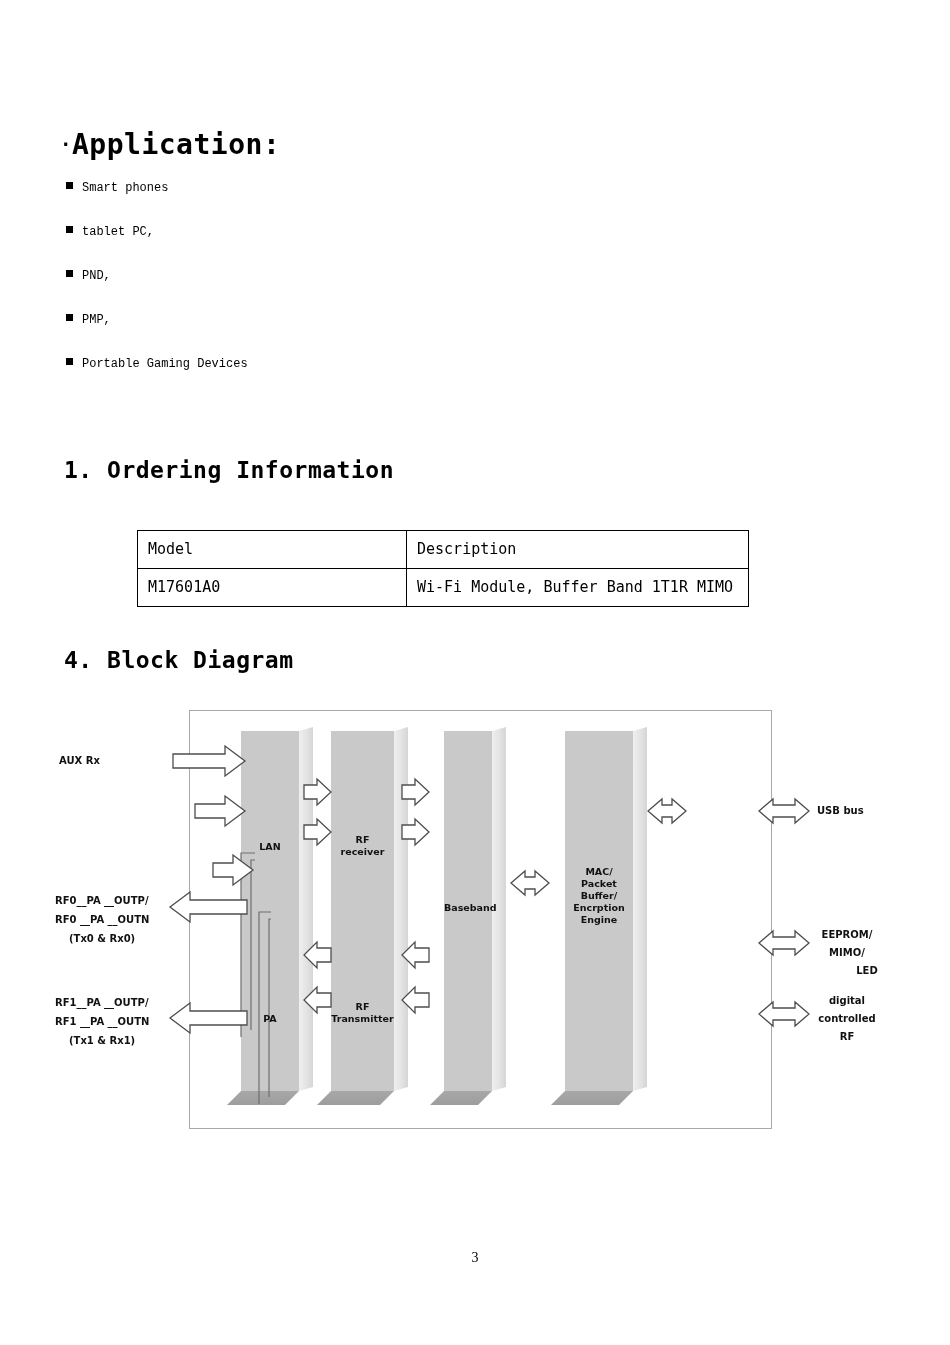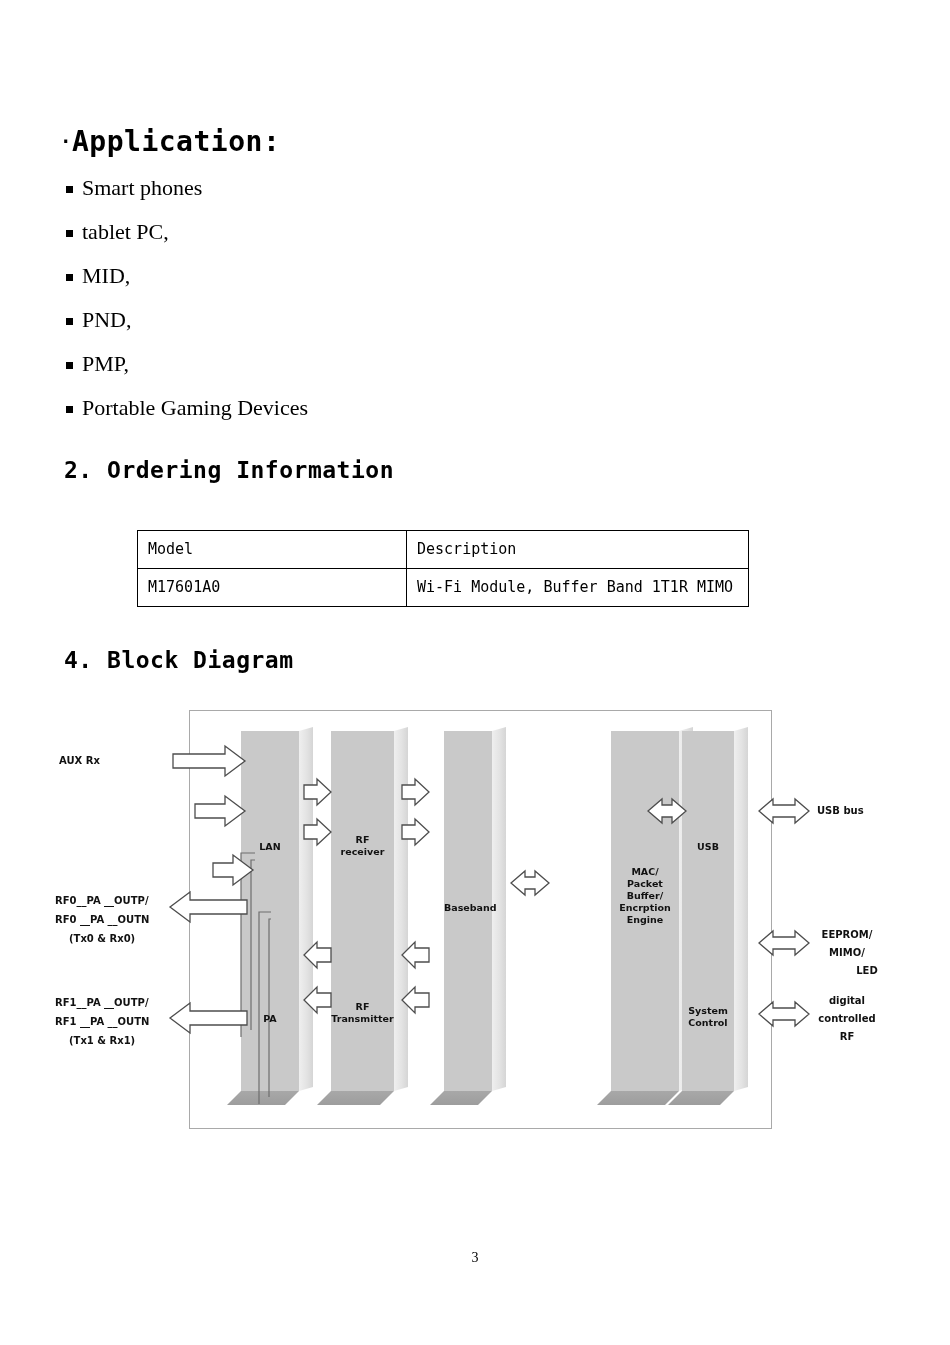--- a/index.html
+++ b/index.html
@@ -22,21 +22,21 @@
     font-weight: bold;
     color: #000;
     letter-spacing: 0.5px;
     white-space: pre;
   }
   #app-heading {
     position: absolute;
     left: 60px;
     top: 124px;
     font-size: 28px;
-    line-height: 34px;
+    line-height: 40px;
   }
   #app-heading .lead-dot {
     font-size: 19px;
     vertical-align: 3px;
   }
   #ordering-heading {
     position: absolute;
     left: 64px;
     top: 455px;
     font-size: 23px;
@@ -55,23 +55,23 @@
     position: absolute;
     left: 66px;
     top: 178px;
     width: 500px;
     margin: 0;
     padding: 0;
     list-style: none;
   }
   #application-list li {
     height: 44px;
-    font-size: 22px;
+    font-size: 12px;
     line-height: 20px;
-    font-family: Liberation Serif, serif;
+    font-family: Liberation Mono, monospace;
     white-space: nowrap;
   }
   #application-list li .sq {
     display: inline-block;
     width: 7px;
     height: 7px;
     background: #000;
     vertical-align: 2px;
     margin-right: 9px;
   }
@@ -206,27 +206,26 @@
   }
 </style>
 </head>
 <body>
 
 <div id="app-heading" class="h-mono"><span class="lead-dot">·</span><span>Application:</span></div>
 
 <ul id="application-list">
   <li><span class="sq"></span><span>Smart phones</span></li>
   <li><span class="sq"></span><span>tablet PC,</span></li>
-  <li><span class="sq"></span><span>MID,</span></li>
   <li><span class="sq"></span><span>PND,</span></li>
   <li><span class="sq"></span><span>PMP,</span></li>
   <li><span class="sq"></span><span>Portable Gaming Devices</span></li>
 </ul>
 
-<div id="ordering-heading" class="h-mono">2. Ordering Information</div>
+<div id="ordering-heading" class="h-mono">1. Ordering Information</div>
 
 <table id="ordering-table">
   <tbody>
     <tr>
       <td class="col-model">Model</td>
       <td>Description</td>
     </tr>
     <tr>
       <td class="col-model">M17601A0</td>
       <td>Wi-Fi Module, Buffer Band 1T1R MIMO</td>
@@ -273,43 +272,33 @@
       </div>
   </div>
 
   <div class="blk" style="left:389px; top:31px; width:48px; height:360px;">
     <div class="face"></div>
     <div class="side"></div>
     <div class="bot"></div>
     <div class="lbl" style="top:171px;">Baseband</div>
   </div>
 
-  <div class="blk" style="left:510px; top:31px; width:68px; height:360px;margin-left:46px;">
+  <div class="blk" style="left:510px; top:31px; width:68px; height:360px;">
     <div class="face"></div>
     <div class="side"></div>
     <div class="bot"></div>
     <div class="lbl lbl-multi" style="top:135px;">
         <div>MAC/</div>
         <div>Packet</div>
         <div>Buffer/</div>
         <div>Encrption</div>
         <div>Engine</div>
       </div>
   </div>
 
-  <div class="blk" style="left:627px; top:31px; width:52px; height:360px;">
-    <div class="face"></div>
-    <div class="side"></div>
-    <div class="bot"></div>
-    <div class="lbl" style="top:110px;">USB</div>
-    <div class="lbl lbl-multi" style="top:274px;">
-        <div>System</div>
-        <div>Control</div>
-      </div>
-  </div>
 
   <svg class="arrow-layer" viewBox="0 0 830 440">
     <g fill="#ffffff" stroke="#4d4d4d" stroke-width="1.3" stroke-linejoin="miter">
 
       <polygon points="118,54 170,54 170,46 190,61 170,76 170,68 118,68"></polygon>
 
       <polygon points="140,104 170,104 170,96 190,111 170,126 170,118 140,118"></polygon>
 
       <polygon points="158,163 178,163 178,155 198,170 178,185 178,177 158,177"></polygon>
 

